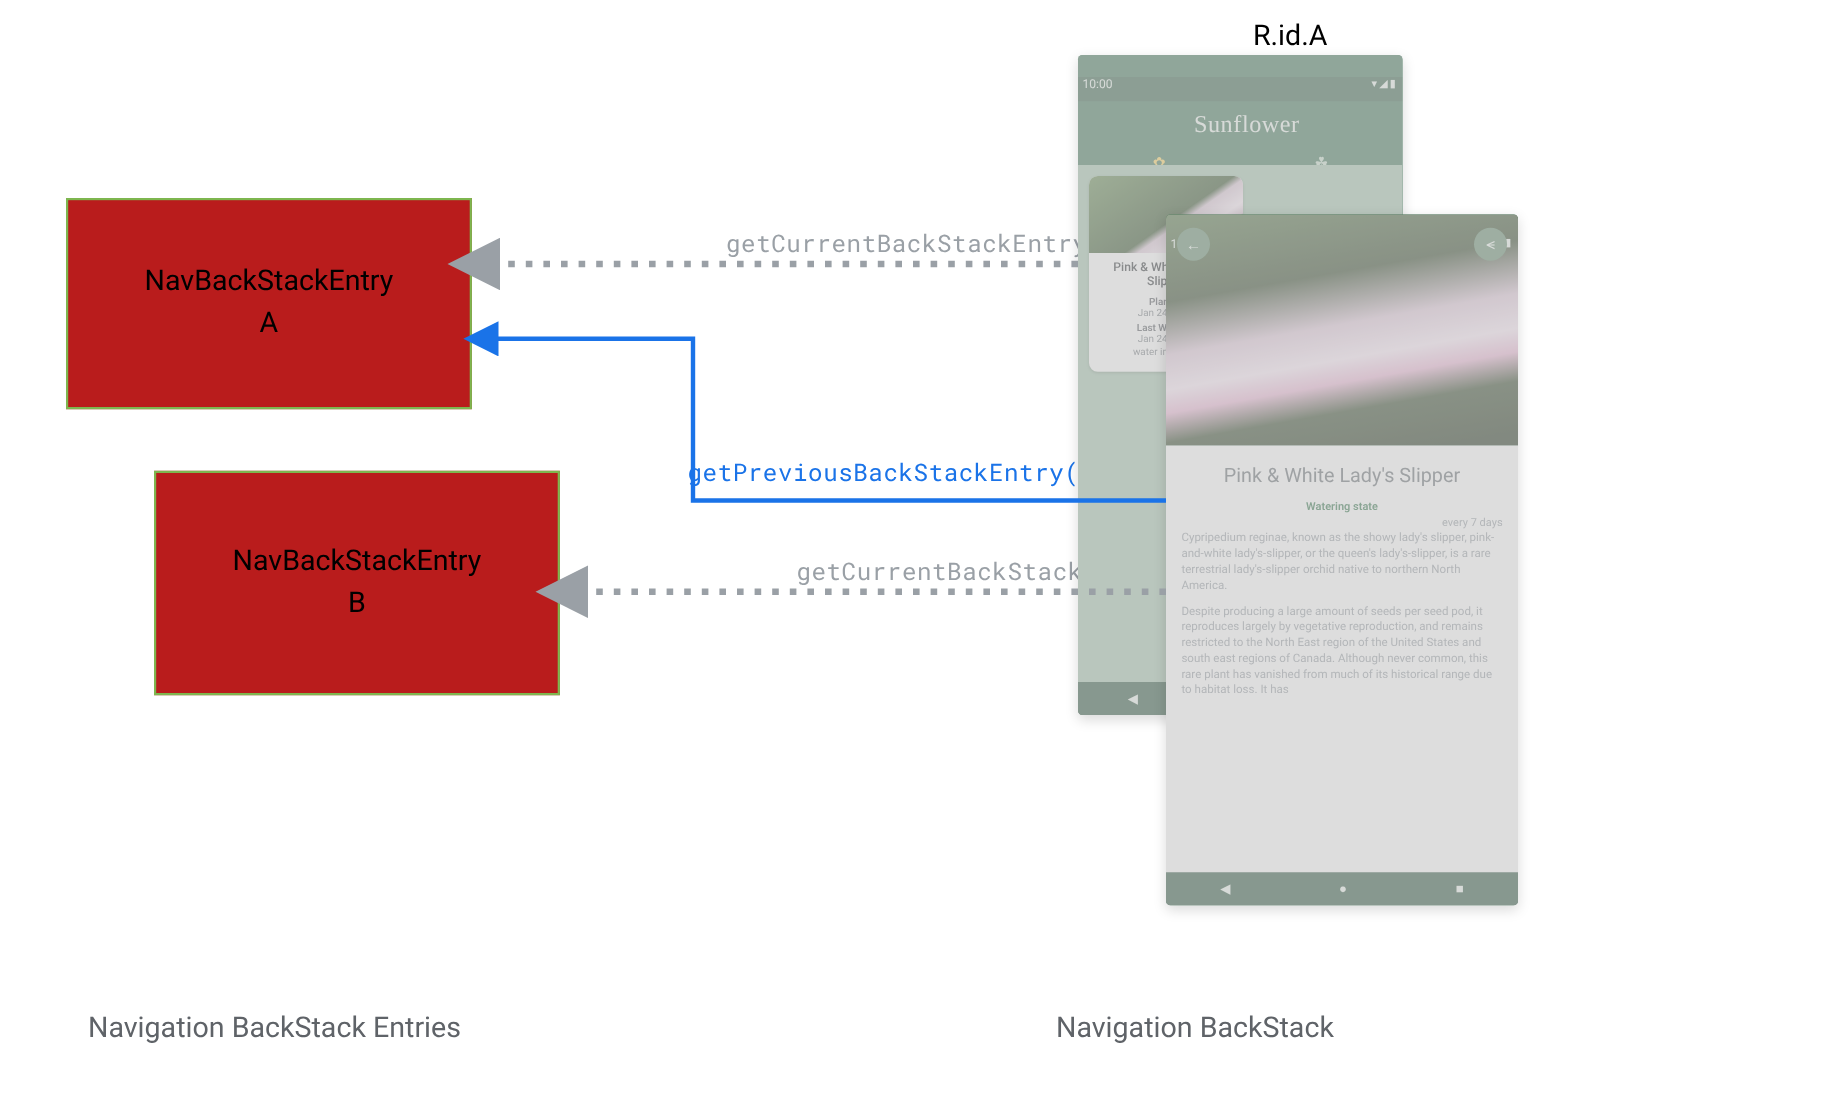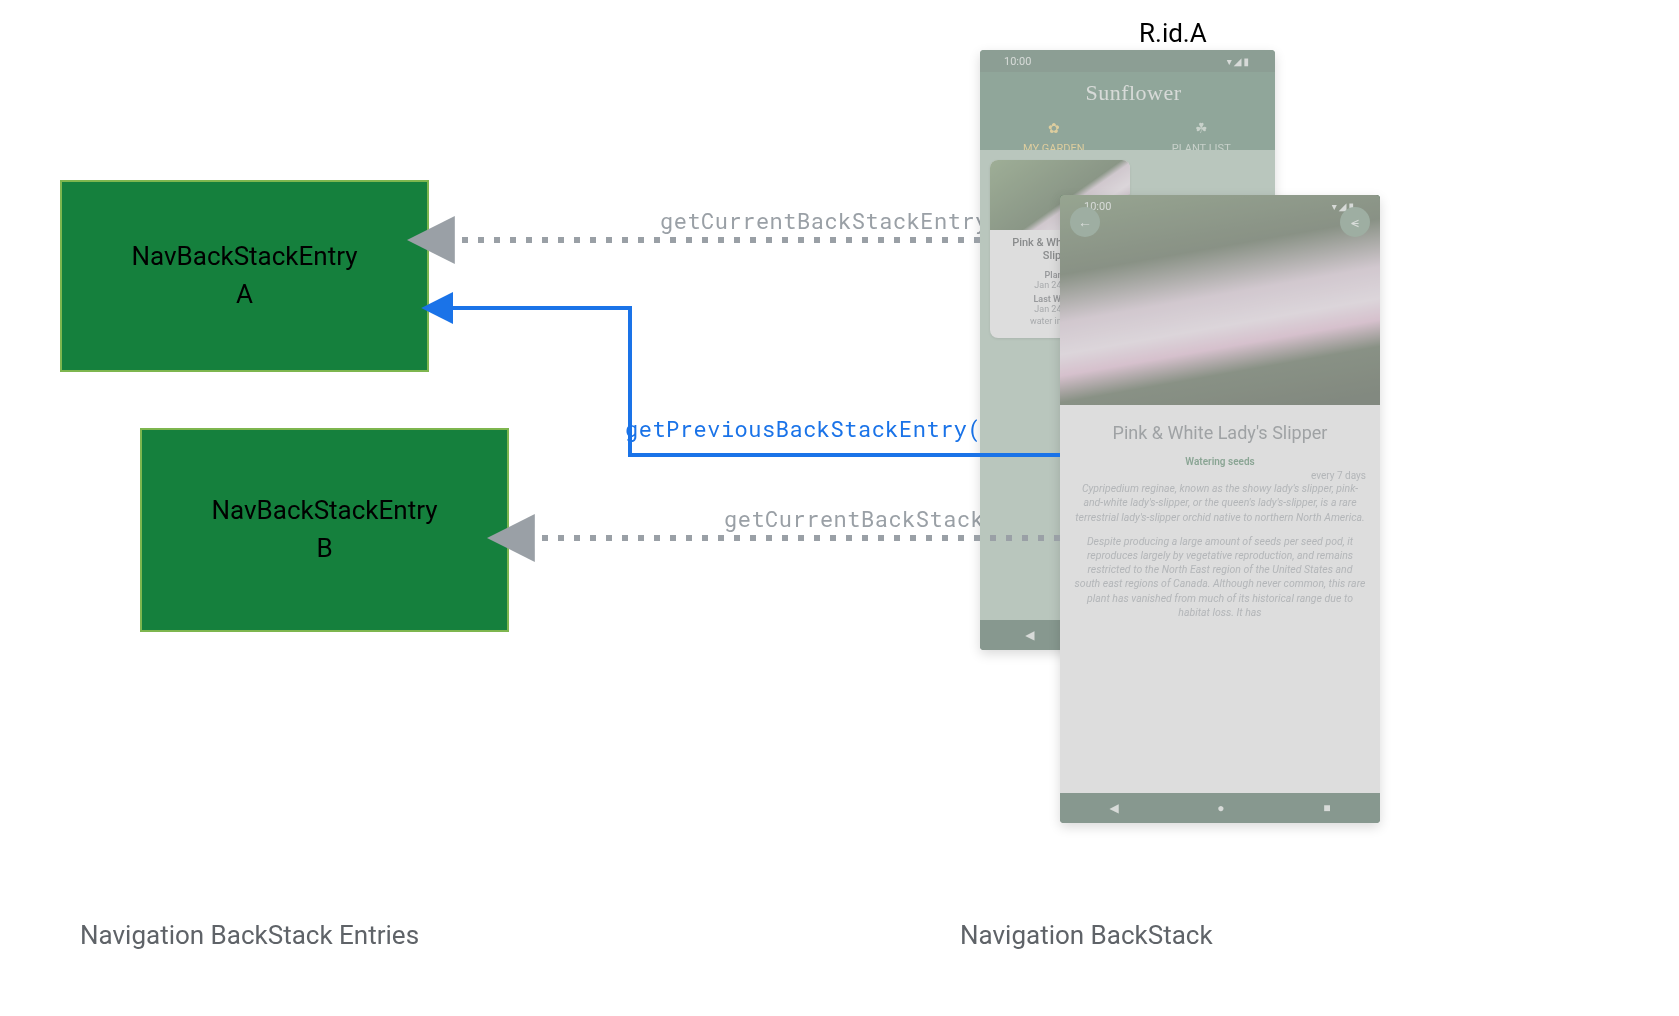--- a/index.html
+++ b/index.html
@@ -13,21 +13,21 @@
   }
   .canvas {
     position: relative;
     width: 1679px;
     height: 1016px;
   }
 
   
   .entry-box {
     position: absolute;
-    background: #15803d;
+    background: #b91c1c;
     border: 2px solid #7eb64f;
     text-align: center;
     font-size: 26px;
     color: #000;
     display: flex;
     flex-direction: column;
     align-items: center;
     justify-content: center;
     line-height: 1.3;
   }
@@ -70,23 +70,24 @@
     inset: 0;
     background: rgba(200,200,200,0.55);
     pointer-events: none;
   }
   .status-bar {
     height: 22px;
     background: rgba(0,0,0,0.12);
     color: #e8f0ea;
     font-size: 11px;
     display: flex;
-    align-items: center;
+    align-items: flex-start;
     justify-content: space-between;
-    padding: 0 24px;
+    padding: 0 4px;
+    margin-top: 20px;
   }
   .status-icons { letter-spacing: 2px; font-size: 10px; }
   .nav-bar {
     position: absolute;
     bottom: 0;
     left: 0;
     right: 0;
     height: 30px;
     background: rgba(0,0,0,0.25);
     display: flex;
@@ -217,25 +218,24 @@
     font-size: 10px;
     font-weight: 600;
     color: #3f7a55;
   }
   .watering-val {
     text-align: right;
     font-size: 10px;
     color: #9aa0a6;
   }
   .para {
-    text-align: center;
+    text-align: left;
     color: #9aa0a6;
     font-size: 10.5px;
     margin-bottom: 10px;
-    font-style: italic;
   }
 
   
   svg.arrows {
     position: absolute;
     top: 0;
     left: 0;
     width: 1679px;
     height: 1016px;
     pointer-events: none;
@@ -309,21 +309,21 @@
       </div>
       <div class="circle-btn back-btn">
         <span>←</span>
       </div>
       <div class="circle-btn share-btn">
         <span>⪪</span>
       </div>
     </div>
     <div class="detail-body">
       <div class="detail-title">Pink &amp; White Lady's Slipper</div>
-      <div class="watering-label">Watering seeds</div>
+      <div class="watering-label">Watering state</div>
       <div class="watering-val">every 7 days</div>
       <div class="para">Cypripedium reginae, known as the showy lady's slipper, pink-and-white lady's-slipper, or the queen's lady's-slipper, is a rare terrestrial lady's-slipper orchid native to northern North America.</div>
       <div class="para">Despite producing a large amount of seeds per seed pod, it reproduces largely by vegetative reproduction, and remains restricted to the North East region of the United States and south east regions of Canada. Although never common, this rare plant has vanished from much of its historical range due to habitat loss. It has</div>
     </div>
     <div class="nav-bar">
       <span>◀</span>
       <span>●</span>
       <span>■</span>
     </div>
     <div class="overlay"></div>

